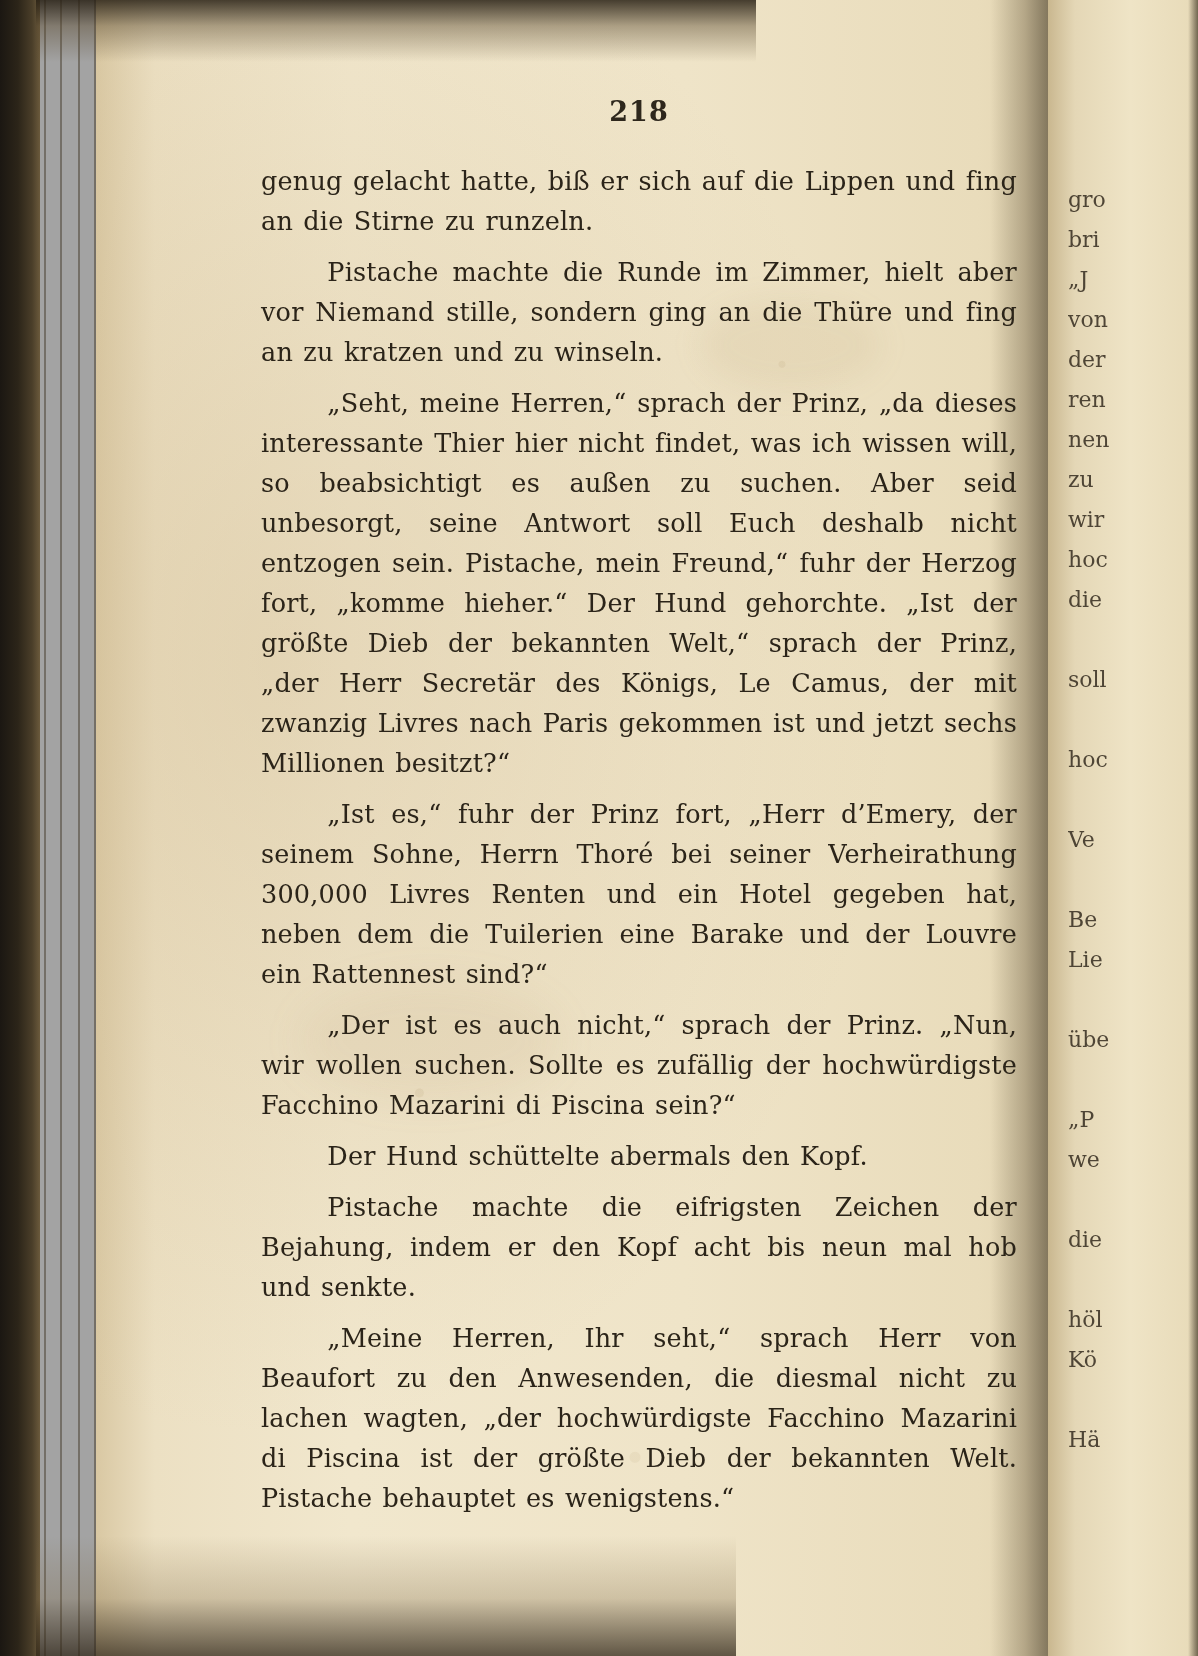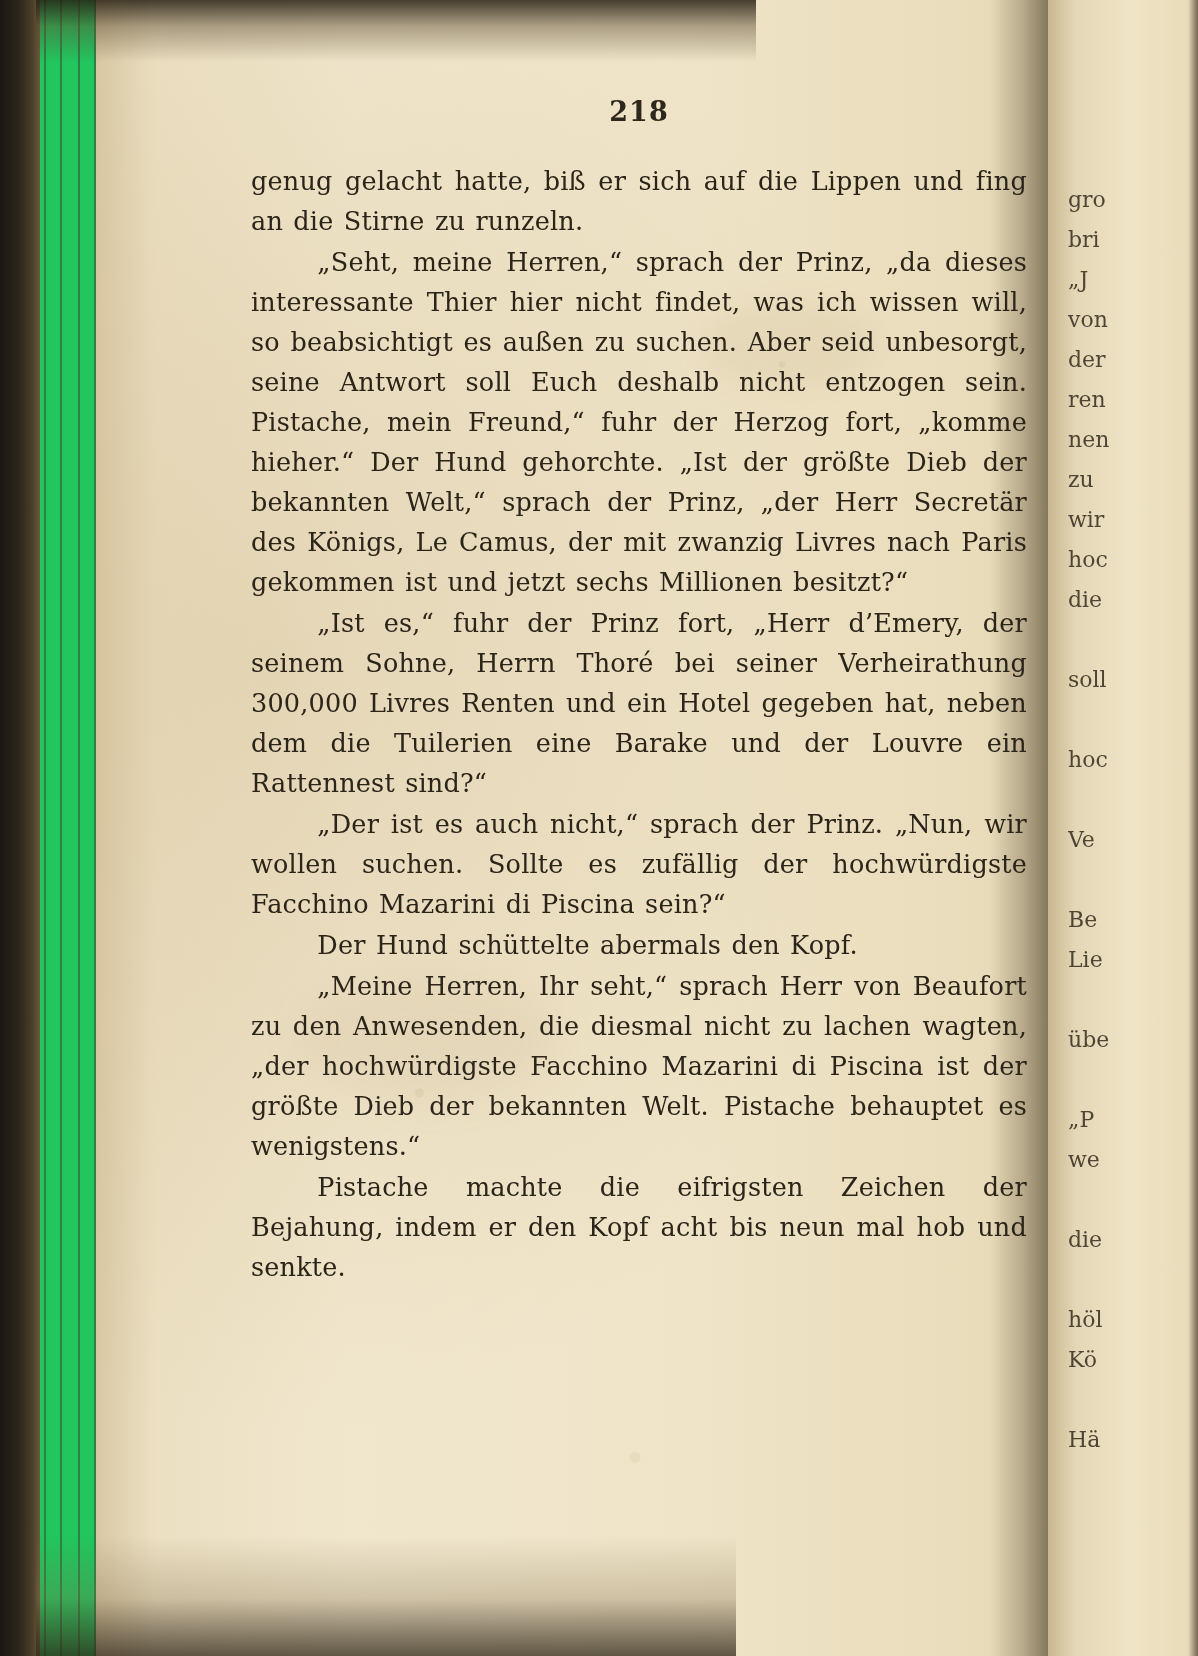--- a/index.html
+++ b/index.html
@@ -5,21 +5,21 @@
   html, body {
     margin: 0;
     padding: 0;
     background: #2a2520;
   }
   #page {
     position: relative;
     width: 1198px;
     height: 1656px;
     overflow: hidden;
-    background: #22c55e;
+    background: #a3a3a3;
     font-family: "DejaVu Serif", serif;
   }
 
   
   .spine-dark {
     position: absolute;
     left: 0; top: 0;
     width: 40px; height: 100%;
     background: linear-gradient(90deg, #1b1712 0%, #2c2519 45%, #4a3e29 80%, #6b5a3c 100%);
   }
@@ -99,21 +99,21 @@
   }
   .folio {
     text-align: center;
     font-size: 27px;
     font-weight: 700;
     letter-spacing: 1px;
     color: #2e271c;
     margin-bottom: 34px;
   }
   .body-text p {
-    margin: 1px;
+    margin: 11px;
     font-size: 25.5px;
     line-height: 40px;
     color: #2b2419;
     text-align: justify;
     text-justify: inter-word;
     letter-spacing: 0.2px;
     word-spacing: 2px;
   }
   .body-text p.indent {
     text-indent: 2.6em;
@@ -162,26 +162,27 @@
   <div class="edge-dark-right"></div>
 
   <div class="stain" style="left:700px; top:300px; width:180px; height:90px; background:rgba(176,146,96,0.10); filter:blur(14px);"></div>
   <div class="stain" style="left:300px; top:980px; width:260px; height:120px; background:rgba(176,146,96,0.09); filter:blur(18px);"></div>
 
   <div class="content">
     <div class="folio">218</div>
 
     <div class="body-text">
       <p>genug gelacht hatte, biß er sich auf die Lippen und fing an die Stirne zu runzeln.</p>
+      <p class="indent">Pistache machte die Runde im Zimmer, hielt aber vor Niemand stille, sondern ging an die Thüre und fing an zu kratzen und zu winseln.</p>
       <p class="indent">„Seht, meine Herren,“ sprach der Prinz, „da dieses interessante Thier hier nicht findet, was ich wissen will, so beabsichtigt es außen zu suchen. Aber seid unbesorgt, seine Antwort soll Euch deshalb nicht entzogen sein. Pistache, mein Freund,“ fuhr der Herzog fort, „komme hieher.“ Der Hund gehorchte. „Ist der größte Dieb der bekannten Welt,“ sprach der Prinz, „der Herr Secretär des Königs, Le Camus, der mit zwanzig Livres nach Paris gekommen ist und jetzt sechs Millionen besitzt?“</p>
       <p class="indent">„Ist es,“ fuhr der Prinz fort, „Herr d’Emery, der seinem Sohne, Herrn Thoré bei seiner Verheirathung 300,000 Livres Renten und ein Hotel gegeben hat, neben dem die Tuilerien eine Barake und der Louvre ein Rattennest sind?“</p>
       <p class="indent">„Der ist es auch nicht,“ sprach der Prinz. „Nun, wir wollen suchen. Sollte es zufällig der hochwürdigste Facchino Mazarini di Piscina sein?“</p>
       <p class="indent">Der Hund schüttelte abermals den Kopf.</p>
+      <p class="indent">Pistache machte die eifrigsten Zeichen der Bejahung, indem er den Kopf acht bis neun mal hob und senkte.</p>
       <p class="indent">„Meine Herren, Ihr seht,“ sprach Herr von Beaufort zu den Anwesenden, die diesmal nicht zu lachen wagten, „der hochwürdigste Facchino Mazarini di Piscina ist der größte Dieb der bekannten Welt. Pistache behauptet es wenigstens.“</p>
-      <p class="indent">Pistache machte die eifrigsten Zeichen der Bejahung, indem er den Kopf acht bis neun mal hob und senkte.</p>
     </div>
   </div>
 
   <div class="right-col">
     <div>gro</div>
     <div>bri</div>
     <div>„J</div>
     <div>von</div>
     <div>der</div>
     <div>ren</div>

